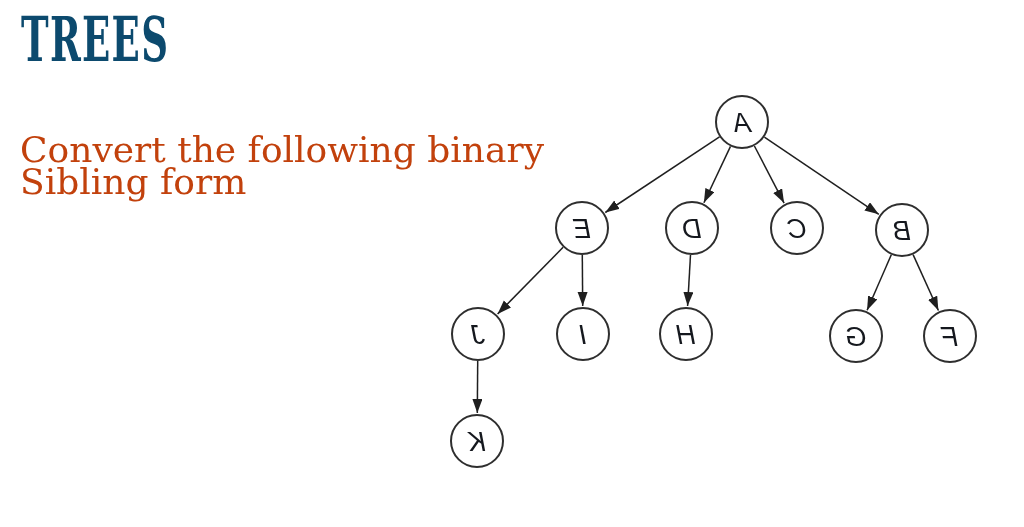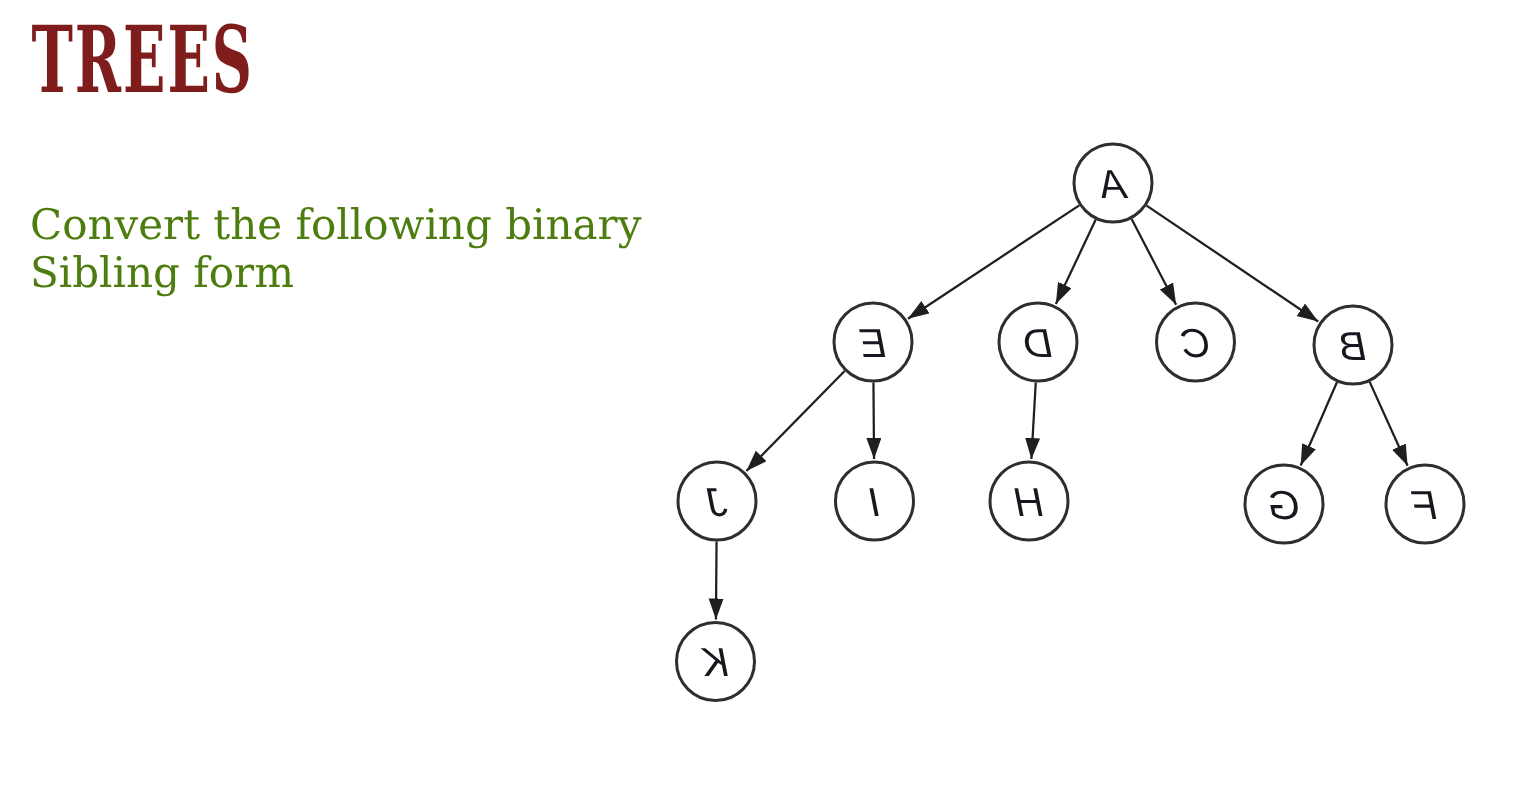--- a/index.html
+++ b/index.html
@@ -10,37 +10,37 @@
     overflow:hidden;
     font-family:"Liberation Sans", sans-serif;
   }
   .page-title {
     position:absolute;
     left:21px; top:6px;
     margin:0;
     font-family:"DejaVu Serif", serif;
     font-weight:900;
     font-size:58px;
-    color:#7f1d1d;
+    color:#0c4a6e;
     white-space:nowrap;
   }
   .title-inner {
     display:inline-block;
     transform:scale(0.64, 1.06);
     transform-origin:0 50%;
     letter-spacing:2px;
   }
   .instruction {
     position:absolute;
     left:20px; top:134px;
     margin:0;
     font-family:"DejaVu Serif", serif;
-    font-size:28px;
+    font-size:36px;
     line-height:32px;
-    color:#4d7c0f;
+    color:#c2410c;
     white-space:nowrap;
   }
   .instruction .line { display:block; }
   #tree-svg {
     position:absolute;
     left:0; top:0;
     width:1024px; height:527px;
   }
   .edge {
     stroke:#1f1f1f;

